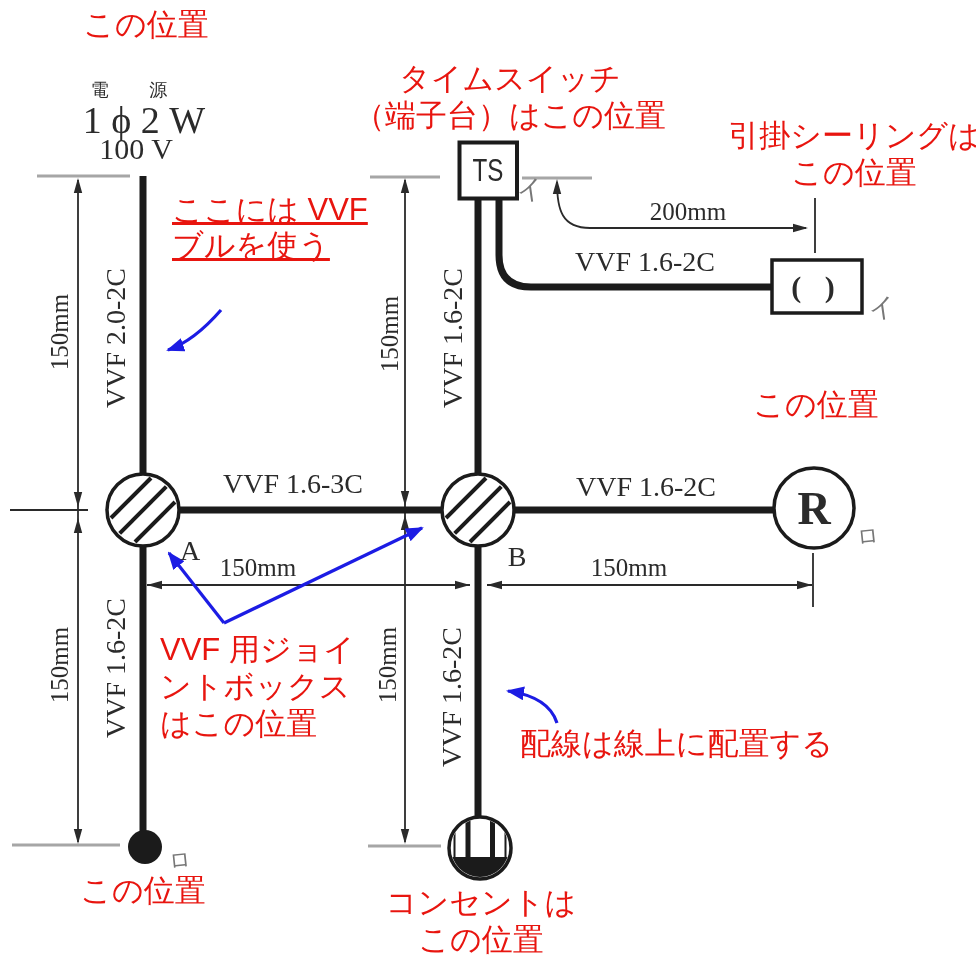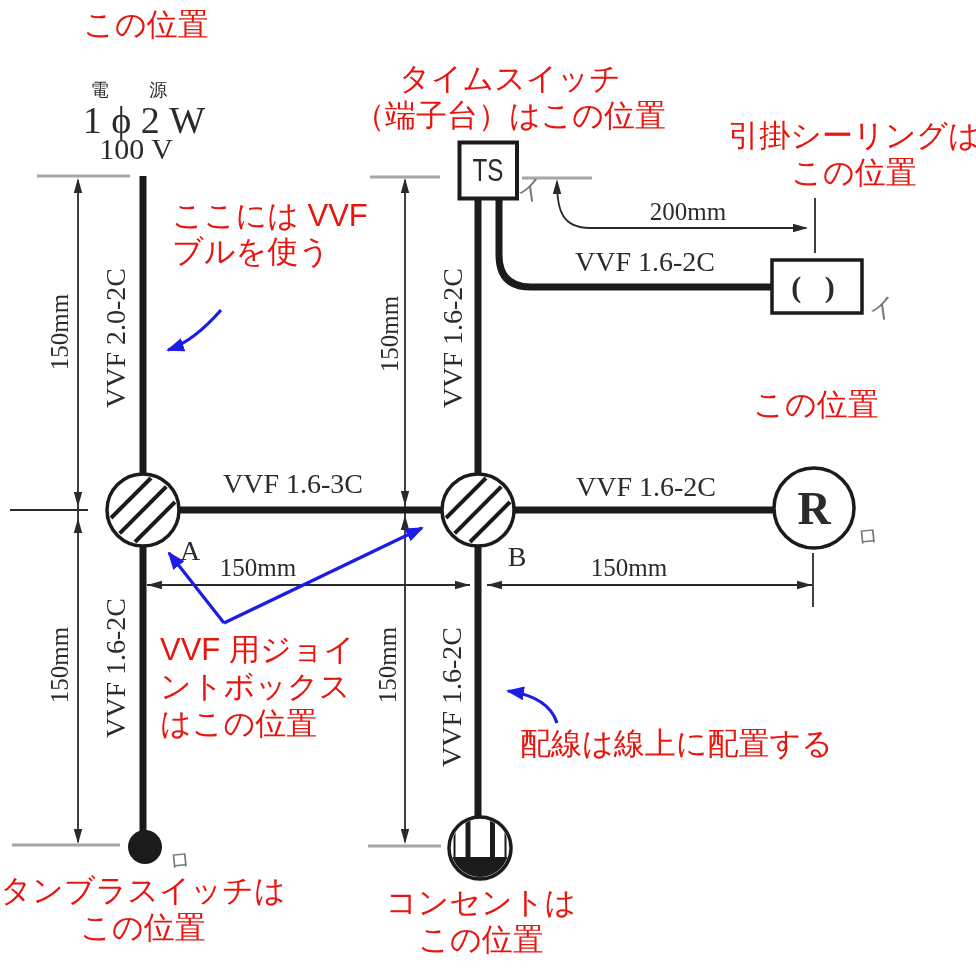--- a/index.html
+++ b/index.html
@@ -131,41 +131,40 @@
     <div>この位置</div>
   </div>
   <div class="note center" style="left:494px;top:60px;margin-left:16px;">
     <div>タイムスイッチ</div>
     <div>（端子台）はこの位置</div>
   </div>
   <div class="note center" style="left:854px;top:117px;">
     <div>引掛シーリングは</div>
     <div>この位置</div>
   </div>
-  <div class="note" style="left:172px;top:198px;line-height:36px;">
+  <div class="note" style="left:172px;top:192px;line-height:36px;text-decoration:underline;">
     <div>ここには VVF</div>
     <div>ブルを使う</div>
   </div>
   <div class="note center" style="left:816px;top:386px;">
     <div>この位置</div>
   </div>
   <div class="note" style="left:160px;top:631px;">
     <div>VVF 用ジョイ</div>
     <div>ントボックス</div>
     <div>はこの位置</div>
   </div>
   <div class="note" style="left:520px;top:725px;font-family:Liberation Serif, serif;">
     <div>配線は線上に配置する</div>
   </div>
   <div class="note center" style="left:481px;top:884px;">
     <div>コンセントは</div>
     <div>この位置</div>
   </div>
   <div class="note center" style="left:143px;top:872px;">
-    <div>タンブラスイッチは</div>
     <div>この位置</div>
   </div>
 
   <div class="txt serif ctr" style="left:138px;top:90px;font-size:18px;letter-spacing:18px;">電 源</div>
   <div class="txt serif ctr" style="left:144px;top:120px;font-size:38px;">1 ϕ 2 W</div>
   <div class="txt serif ctr" style="left:136px;top:149px;font-size:30px;">100 V</div>
 
   <div class="txt serif vrt cable" style="left:116px;top:338px;">VVF 2.0-2C</div>
   <div class="txt serif vrt cable" style="left:453px;top:338px;">VVF 1.6-2C</div>
   <div class="txt serif vrt cable" style="left:116px;top:668px;">VVF 1.6-2C</div>

